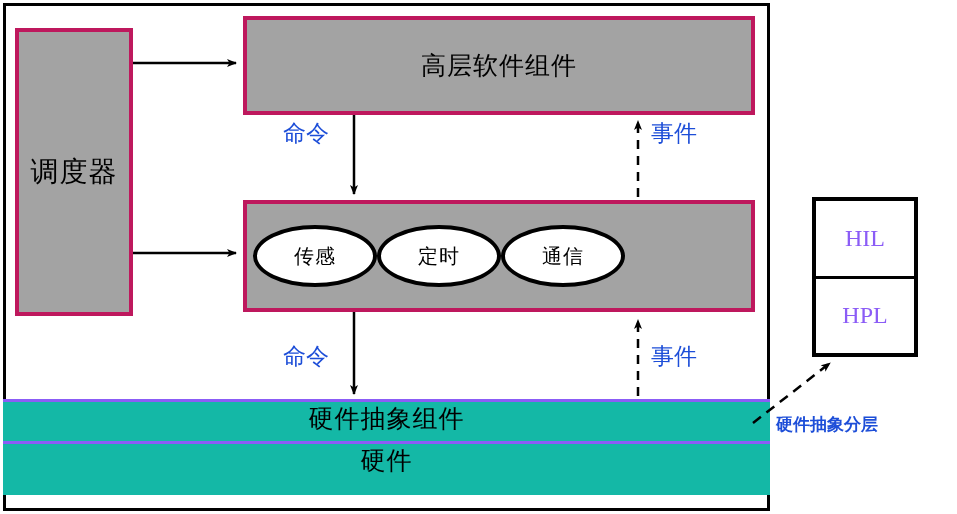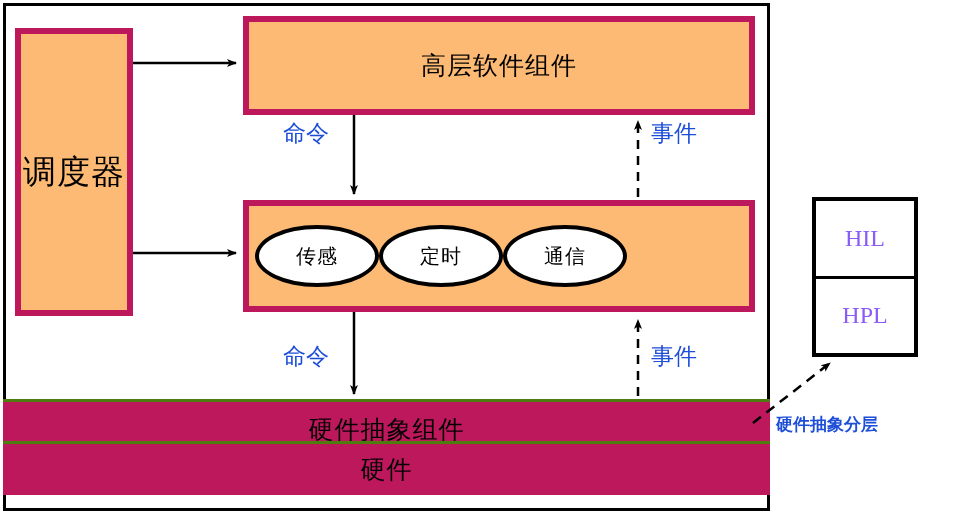--- a/index.html
+++ b/index.html
@@ -14,22 +14,22 @@
     position: relative;
     width: 957px;
     height: 514px;
     background: #ffffff;
     overflow: hidden;
   }
   
   .box {
     position: absolute;
     box-sizing: border-box;
-    border: 6px solid #be185d;
-    background: #fdba74;
+    border: 4px solid #be185d;
+    background: #a3a3a3;
     display: flex;
     align-items: center;
     justify-content: center;
   }
   .outer-frame {
     position: absolute;
     box-sizing: border-box;
     border: 3px solid #000000;
     background: #ffffff;
   }
@@ -43,21 +43,21 @@
     font-family: "Liberation Serif", "DejaVu Serif", serif;
     color: #8b5cf6;
     white-space: nowrap;
   }
   
   #scheduler-box {
     left: 15px; top: 28px; width: 118px; height: 288px;
     flex-direction: column;
   }
   #scheduler-box .label-cn {
-    font-size: 33px;
+    font-size: 28px;
     line-height: 36px;
     text-align: center;
   }
   
   #top-software-box {
     left: 243px; top: 16px; width: 512px; height: 99px;
   }
   #top-software-box .label-cn { font-size: 25px; }
   
   #middle-box {
@@ -79,24 +79,23 @@
     justify-content: center;
     flex: 0 0 auto;
   }
   .ellipse .label-cn { font-size: 20px; }
   
   .bar {
     position: absolute;
     box-sizing: border-box;
     left: 3px;
     width: 767px;
-    border-top: 3px solid #4d7c0f;
-    background: #be185d;
-    display: flex;
-    align-items: center;
+    border-top: 3px solid #8b5cf6;
+    background: #14b8a6;
+    display: flex;
     justify-content: center;
   }
   #hw-abstraction-bar { top: 399px; height: 58px; }
   #hardware-bar { top: 441px; height: 54px; }
   .bar .label-cn { font-size: 25px; }
   
   #hal-stack {
     position: absolute;
     left: 812px; top: 197px; width: 106px; height: 160px;
     box-sizing: border-box;

